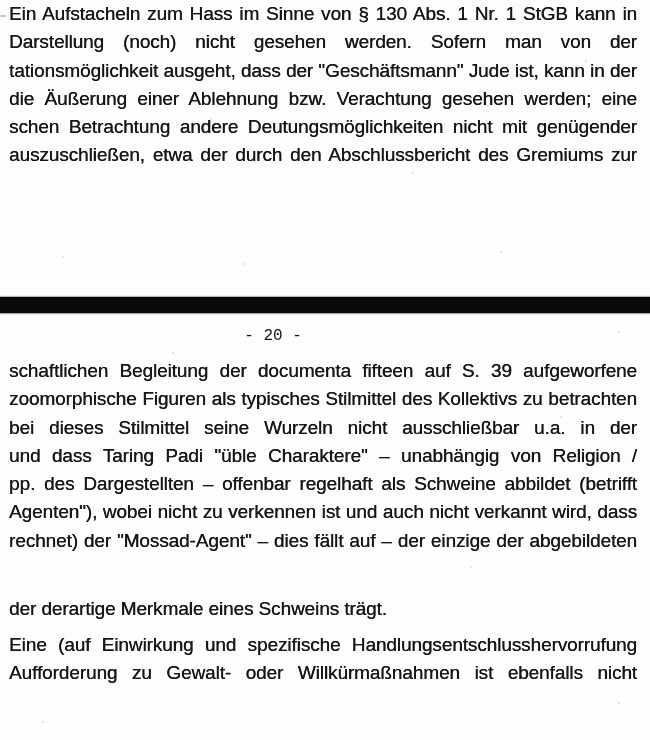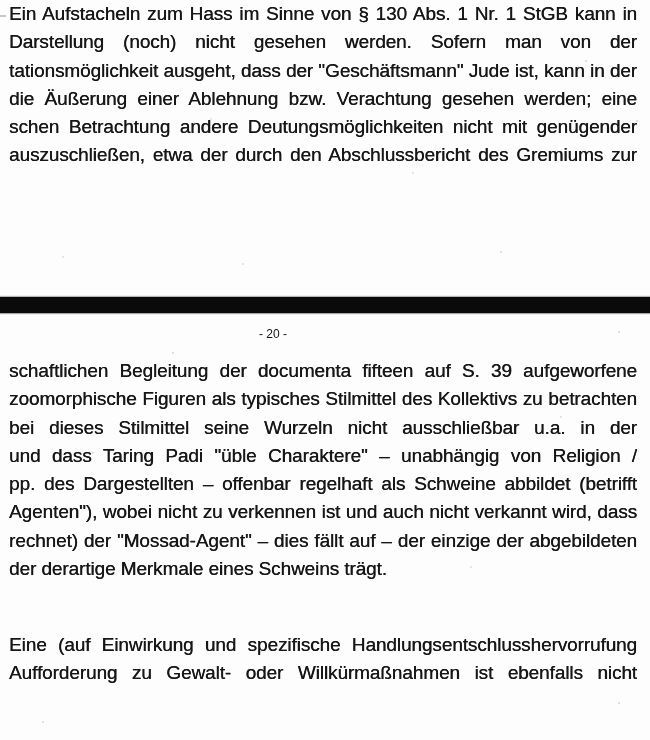--- a/index.html
+++ b/index.html
@@ -56,38 +56,39 @@
   .block-mid    { top: 357px; }
   .block-bottom { top: 631px; }
   .line {
     height: 28.3px;
     overflow: hidden;
     text-align: justify;
     text-align-last: justify;
   }
   .line.line-short {
     text-align-last: left;
+    margin-top: 40px;
   }
   .separator {
     position: absolute;
     left: 0;
     top: 297px;
     width: 650px;
     height: 16px;
     background: #0a0a0a;
     box-shadow: 0 1px 1px rgba(0,0,0,0.35), 0 -1px 1px rgba(0,0,0,0.28);
   }
   .page-number {
     position: absolute;
     top: 327px;
     left: 0;
     width: 546px; 
     text-align: center;
-    font-family: Liberation Sans, sans-serif;
-    font-size: 12px;
+    font-family: Liberation Mono, monospace;
+    font-size: 16px;
     color: #141414;
   }
 </style>
 </head>
 <body>
 
 <div class="page">
   <div class="speckles"></div>
   <div class="edge-mark"></div>
 

